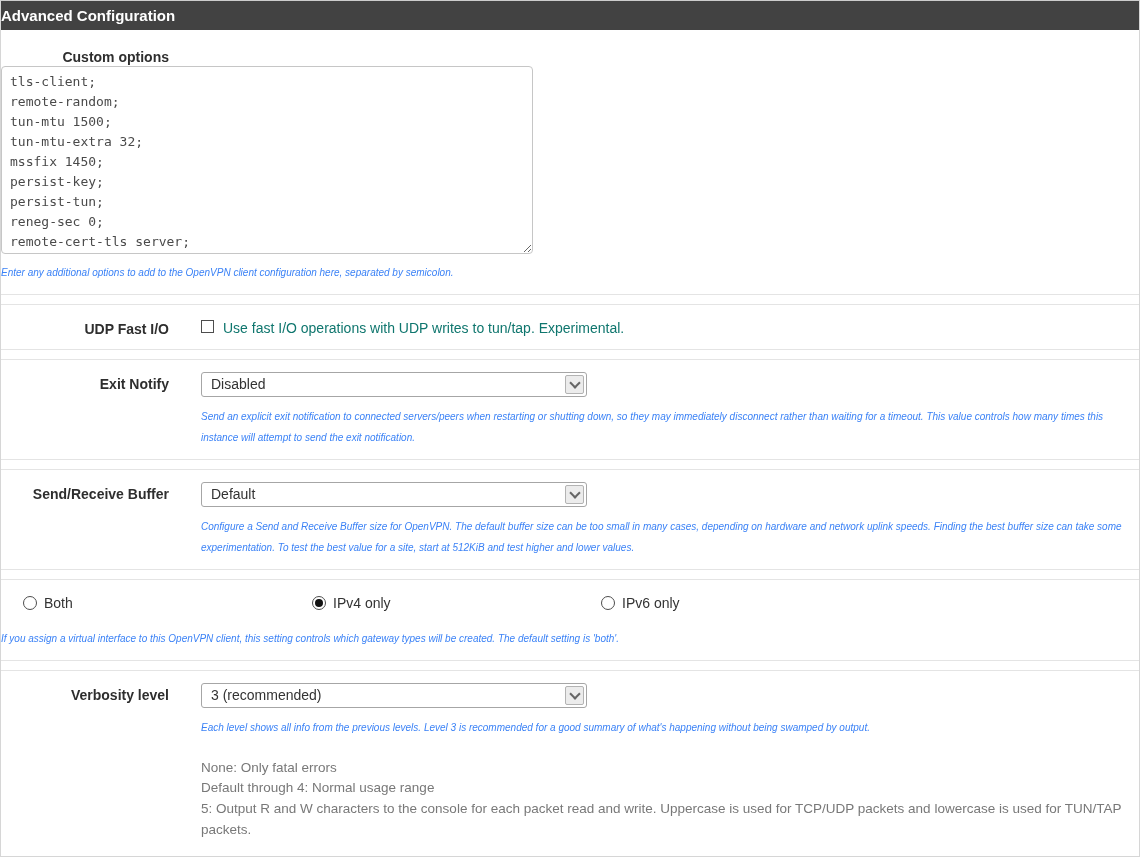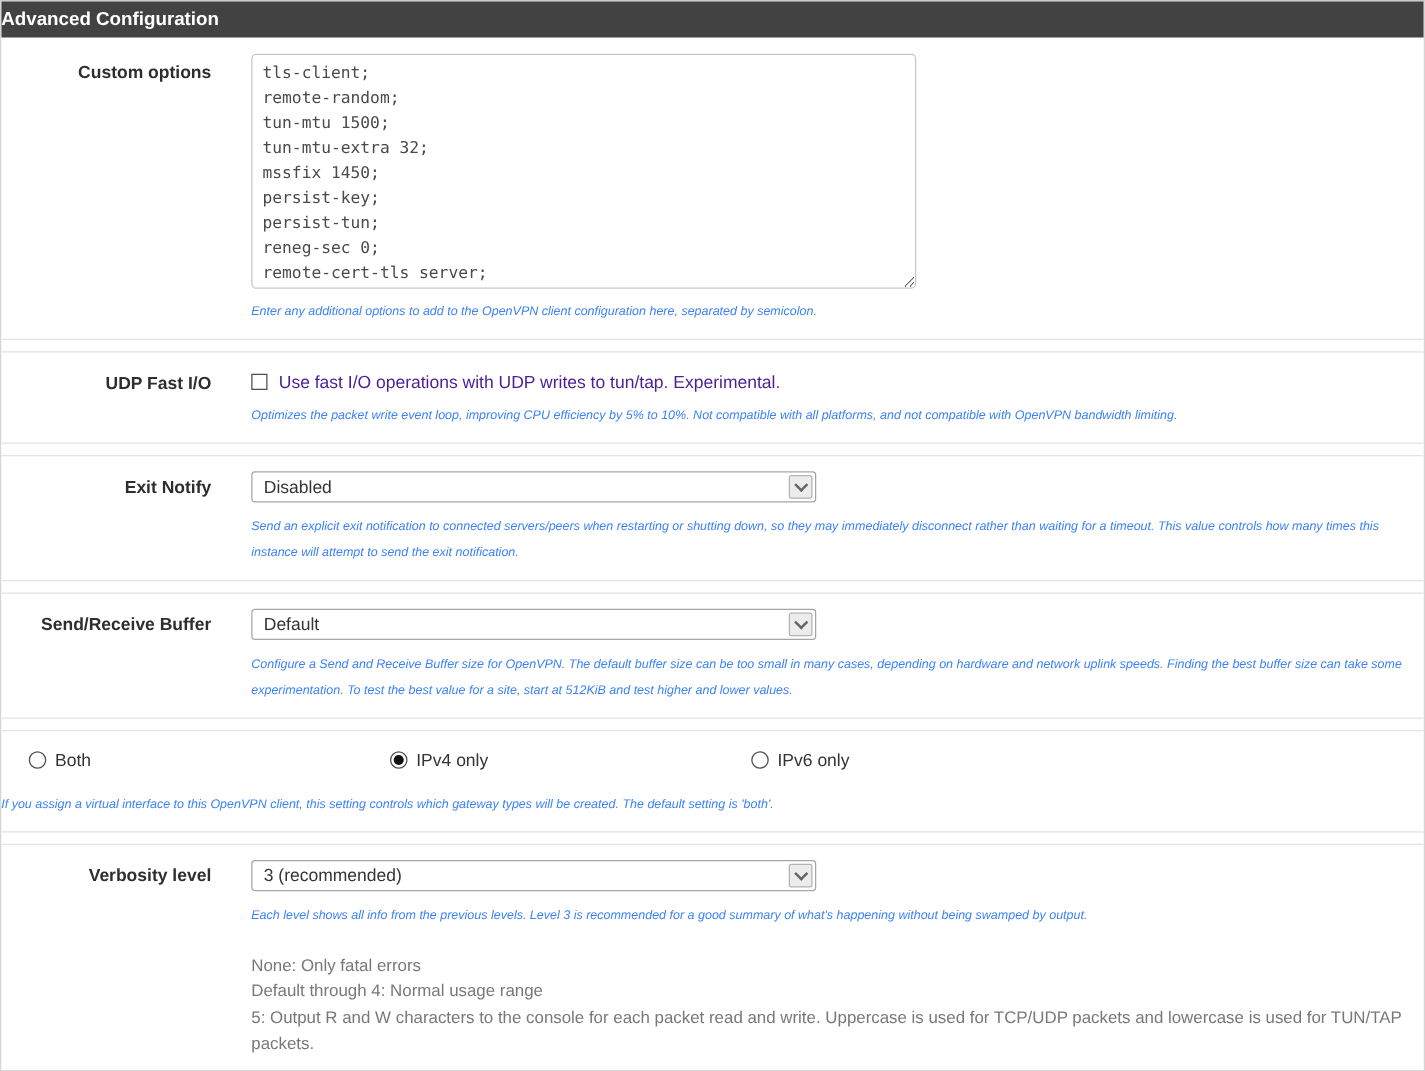--- a/index.html
+++ b/index.html
@@ -9,21 +9,21 @@
     background:#fff; overflow:hidden;
   }
   .panel-heading {
     background:#424242; color:#fff;
     font-size:15px; font-weight:bold;
     height:29px; line-height:29px; padding:0 0;
   }
   .panel-body { padding-top:13px; }
 
   .frow { display:flex; padding:12px 14px 11px 0; }
-  .frow.pt0 { padding-top:0; }
+  .frow.pt0 { padding-top:0;flex-direction:column; }
 
   .sep { height:9px; border-top:1px solid #e4e4e4; border-bottom:1px solid #e4e4e4; }
 
   .label-col {
     width:200px; box-sizing:border-box; padding:4px 32px 0 0;
     text-align:right; font-size:14px; font-weight:bold; color:#2e2e2e;
     flex:none; line-height:17px;
   }
   .content-col { flex:1; min-width:0; padding-right:0; }
 
@@ -31,28 +31,28 @@
     display:block; width:532px; height:188px; box-sizing:border-box;
     font-family:"DejaVu Sans Mono",monospace; font-size:13px; line-height:20px;
     color:#4a4a4a; border:1px solid #c6c6c6; border-radius:4px;
     padding:5px 8px; resize:vertical; outline:none; background:#fff;
     overflow:hidden;
   }
 
   .help { color:#3b82f6; font-size:10px; line-height:21px; margin-top:9px; max-width:1100px;font-style:italic; }
   .help.tight { margin-top:8px; }
 
-  .cb-line { display:flex; align-items:center; font-size:14px; color:#4c1d95; padding-top:3px; }
+  .cb-line { display:flex; align-items:flex-start; font-size:14px; color:#0f766e; padding-top:3px; }
   .cb {
     display:inline-block; width:13px; height:13px; box-sizing:border-box;
     border:1px solid #4d4d4d; background:#fff; margin-right:9px; flex:none; cursor:pointer;
   }
 
   .select {
-    position:relative; width:452px; height:25px; box-sizing:border-box;
+    position:relative; width:386px; height:25px; box-sizing:border-box;
     border:1px solid #a6a6a6; border-radius:3px; background:#fff;
     font-size:14px; color:#333; line-height:23px; padding-left:9px; cursor:default;
   }
   .arrow-box {
     position:absolute; top:2px; right:2px; bottom:2px; width:17px;
     background:#ececec; border:1px solid #b3b3b3; border-radius:2px;
     display:flex; align-items:center; justify-content:center;
   }
   .chev {
     width:6px; height:6px;
@@ -102,21 +102,20 @@
 
     <div class="sep"></div>
 
     <div class="frow">
       <div class="label-col">UDP Fast I/O</div>
       <div class="content-col">
         <div class="cb-line">
           <span class="cb"></span>
           <span>Use fast I/O operations with UDP writes to tun/tap. Experimental.</span>
         </div>
-        <div class="help">Optimizes the packet write event loop, improving CPU efficiency by 5% to 10%. Not compatible with all platforms, and not compatible with OpenVPN bandwidth limiting.</div>
       </div>
     </div>
 
     <div class="sep"></div>
 
     <div class="frow">
       <div class="label-col">Exit Notify</div>
       <div class="content-col">
         <div class="select">
           <span>Disabled</span>

